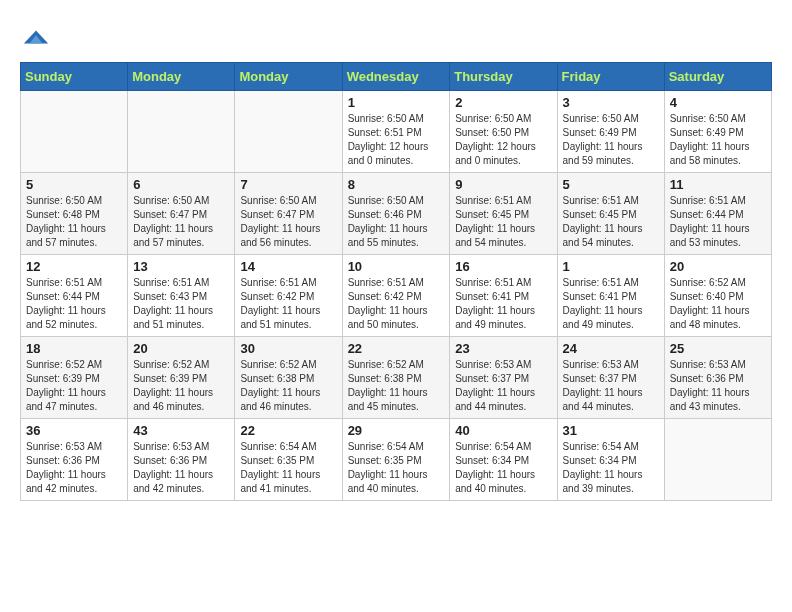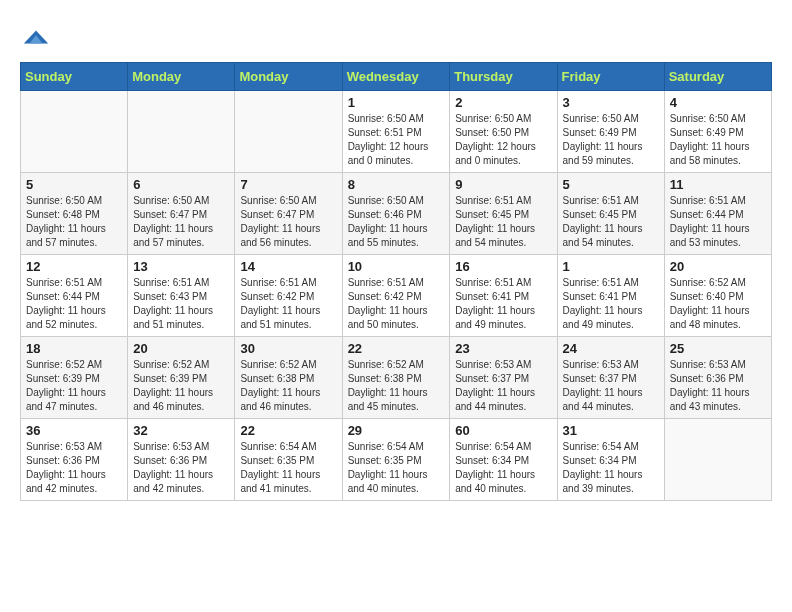--- a/index.html
+++ b/index.html
@@ -312,42 +312,42 @@
         </tr>
         <tr>
           <td>
             <span class="day-number">36</span>
             <div class="day-info" style="white-space: pre-line;">Sunrise: 6:53 AM
 Sunset: 6:36 PM
 Daylight: 11 hours
 and 42 minutes.</div>
           </td>
           <td>
-            <span class="day-number">32</span>
+            <span class="day-number">43</span>
             <div class="day-info" style="white-space: pre-line;">Sunrise: 6:53 AM
 Sunset: 6:36 PM
 Daylight: 11 hours
 and 42 minutes.</div>
           </td>
           <td>
             <span class="day-number">22</span>
             <div class="day-info" style="white-space: pre-line;">Sunrise: 6:54 AM
 Sunset: 6:35 PM
 Daylight: 11 hours
 and 41 minutes.</div>
           </td>
           <td>
             <span class="day-number">29</span>
             <div class="day-info" style="white-space: pre-line;">Sunrise: 6:54 AM
 Sunset: 6:35 PM
 Daylight: 11 hours
 and 40 minutes.</div>
           </td>
           <td>
-            <span class="day-number">60</span>
+            <span class="day-number">40</span>
             <div class="day-info" style="white-space: pre-line;">Sunrise: 6:54 AM
 Sunset: 6:34 PM
 Daylight: 11 hours
 and 40 minutes.</div>
           </td>
           <td>
             <span class="day-number">31</span>
             <div class="day-info" style="white-space: pre-line;">Sunrise: 6:54 AM
 Sunset: 6:34 PM
 Daylight: 11 hours

